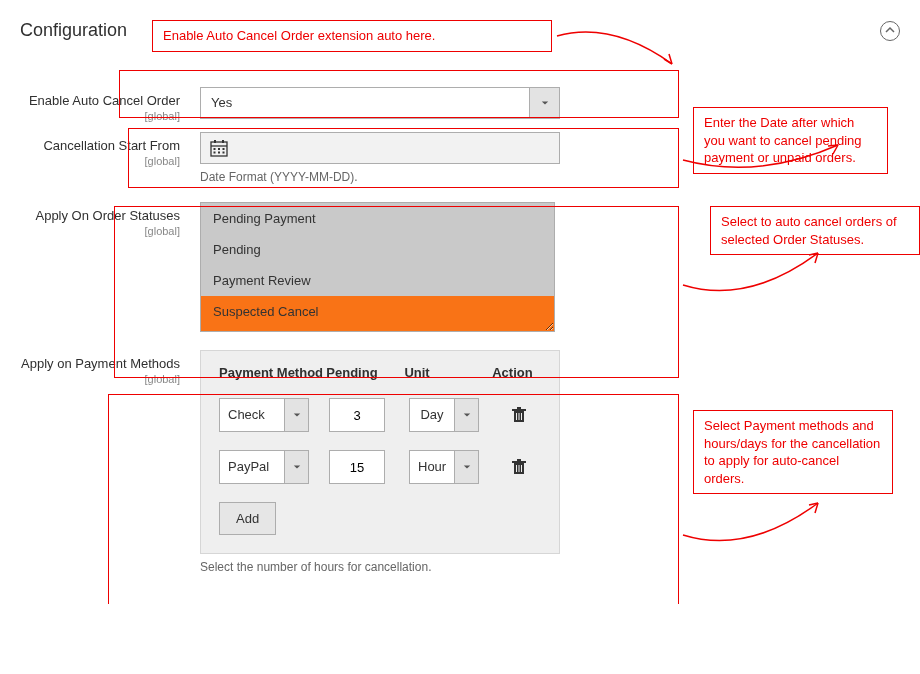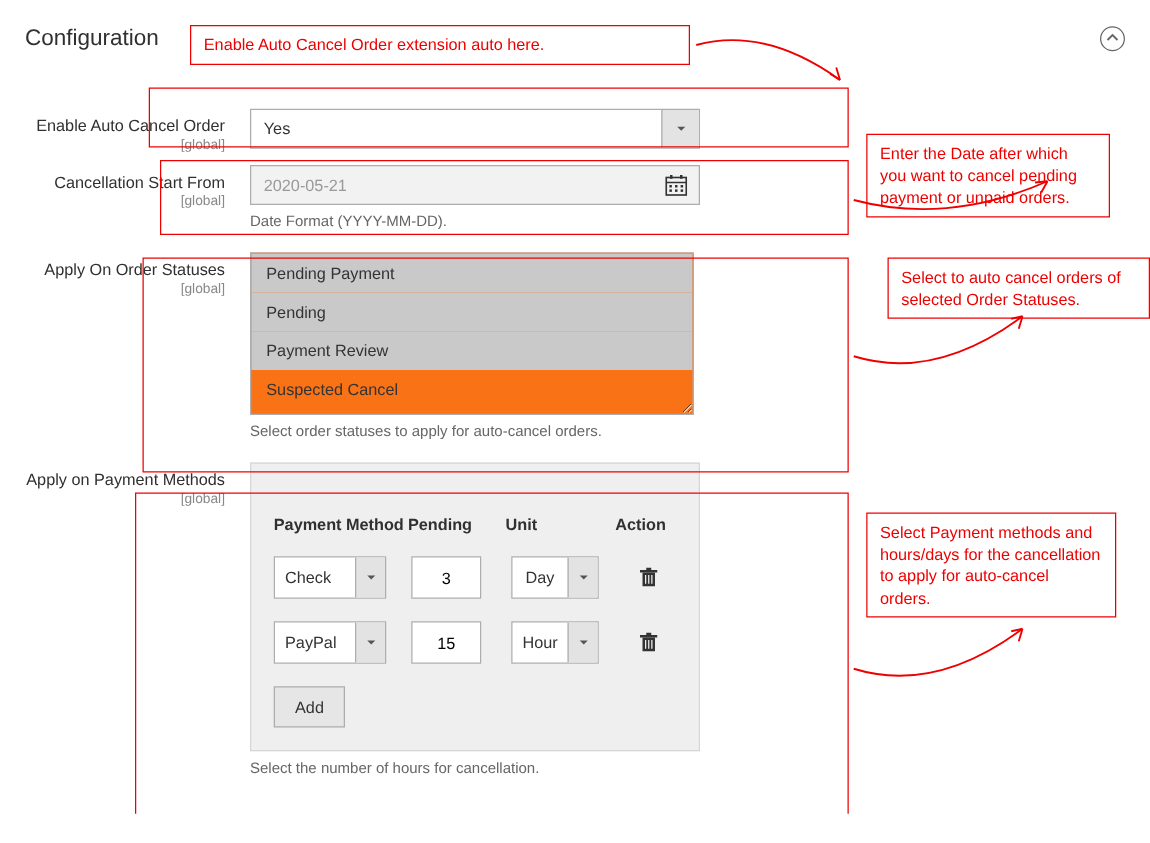--- a/index.html
+++ b/index.html
@@ -130,21 +130,20 @@
     border: 1px solid #d6d6d6;
     padding: 14px 18px 18px 18px;
     width: 360px;
   }
   .pm-head {
     display: flex;
     font-weight: 600;
     color: #303030;
     font-size: 13px;
     margin-bottom: 18px;
-    margin-top: 27px;
   }
   .pm-col-method { width: 110px; }
   .pm-col-duration { width: 80px; }
   .pm-col-unit { width: 90px; }
   .pm-col-action { width: 50px; text-align:left;}
   .pm-row {
     display: flex;
     align-items: center;
     margin-bottom: 18px;
     gap: 0;
@@ -243,21 +242,20 @@
   </div>
 </div>
 
 <div class="field-row" style="margin-top:8px;">
   <div class="field-label">
     <span>Cancellation Start From</span>
     <span class="scope">[global]</span>
   </div>
   <div class="field-control">
     <div class="date-wrap">
-      <div class="dval">2020-05-21</div>
       <div class="cal-icon">
         <svg width="18" height="18" viewBox="0 0 18 18">
           <rect x="1" y="3" width="16" height="14" fill="none" stroke="#333" stroke-width="1.3"></rect>
           <line x1="1" y1="7" x2="17" y2="7" stroke="#333" stroke-width="1.3"></line>
           <rect x="4" y="1" width="2" height="3" fill="#333"></rect>
           <rect x="12" y="1" width="2" height="3" fill="#333"></rect>
           <rect x="3.5" y="9" width="2" height="2" fill="#333"></rect>
           <rect x="8" y="9" width="2" height="2" fill="#333"></rect>
           <rect x="12.5" y="9" width="2" height="2" fill="#333"></rect>
           <rect x="3.5" y="12.5" width="2" height="2" fill="#333"></rect>
@@ -275,21 +273,20 @@
     <span>Apply On Order Statuses</span>
     <span class="scope">[global]</span>
   </div>
   <div class="field-control">
     <div class="multiselect">
       <div class="opt selected">Pending Payment</div>
       <div class="opt selected">Pending</div>
       <div class="opt selected">Payment Review</div>
       <div class="opt">Suspected Cancel</div>
     </div>
-    <div class="field-note">Select order statuses to apply for auto-cancel orders.</div>
   </div>
 </div>
 
 <div class="field-row" style="margin-top:18px;">
   <div class="field-label">
     <span>Apply on Payment Methods</span>
     <span class="scope">[global]</span>
   </div>
   <div class="field-control">
     <div class="pm-panel">

